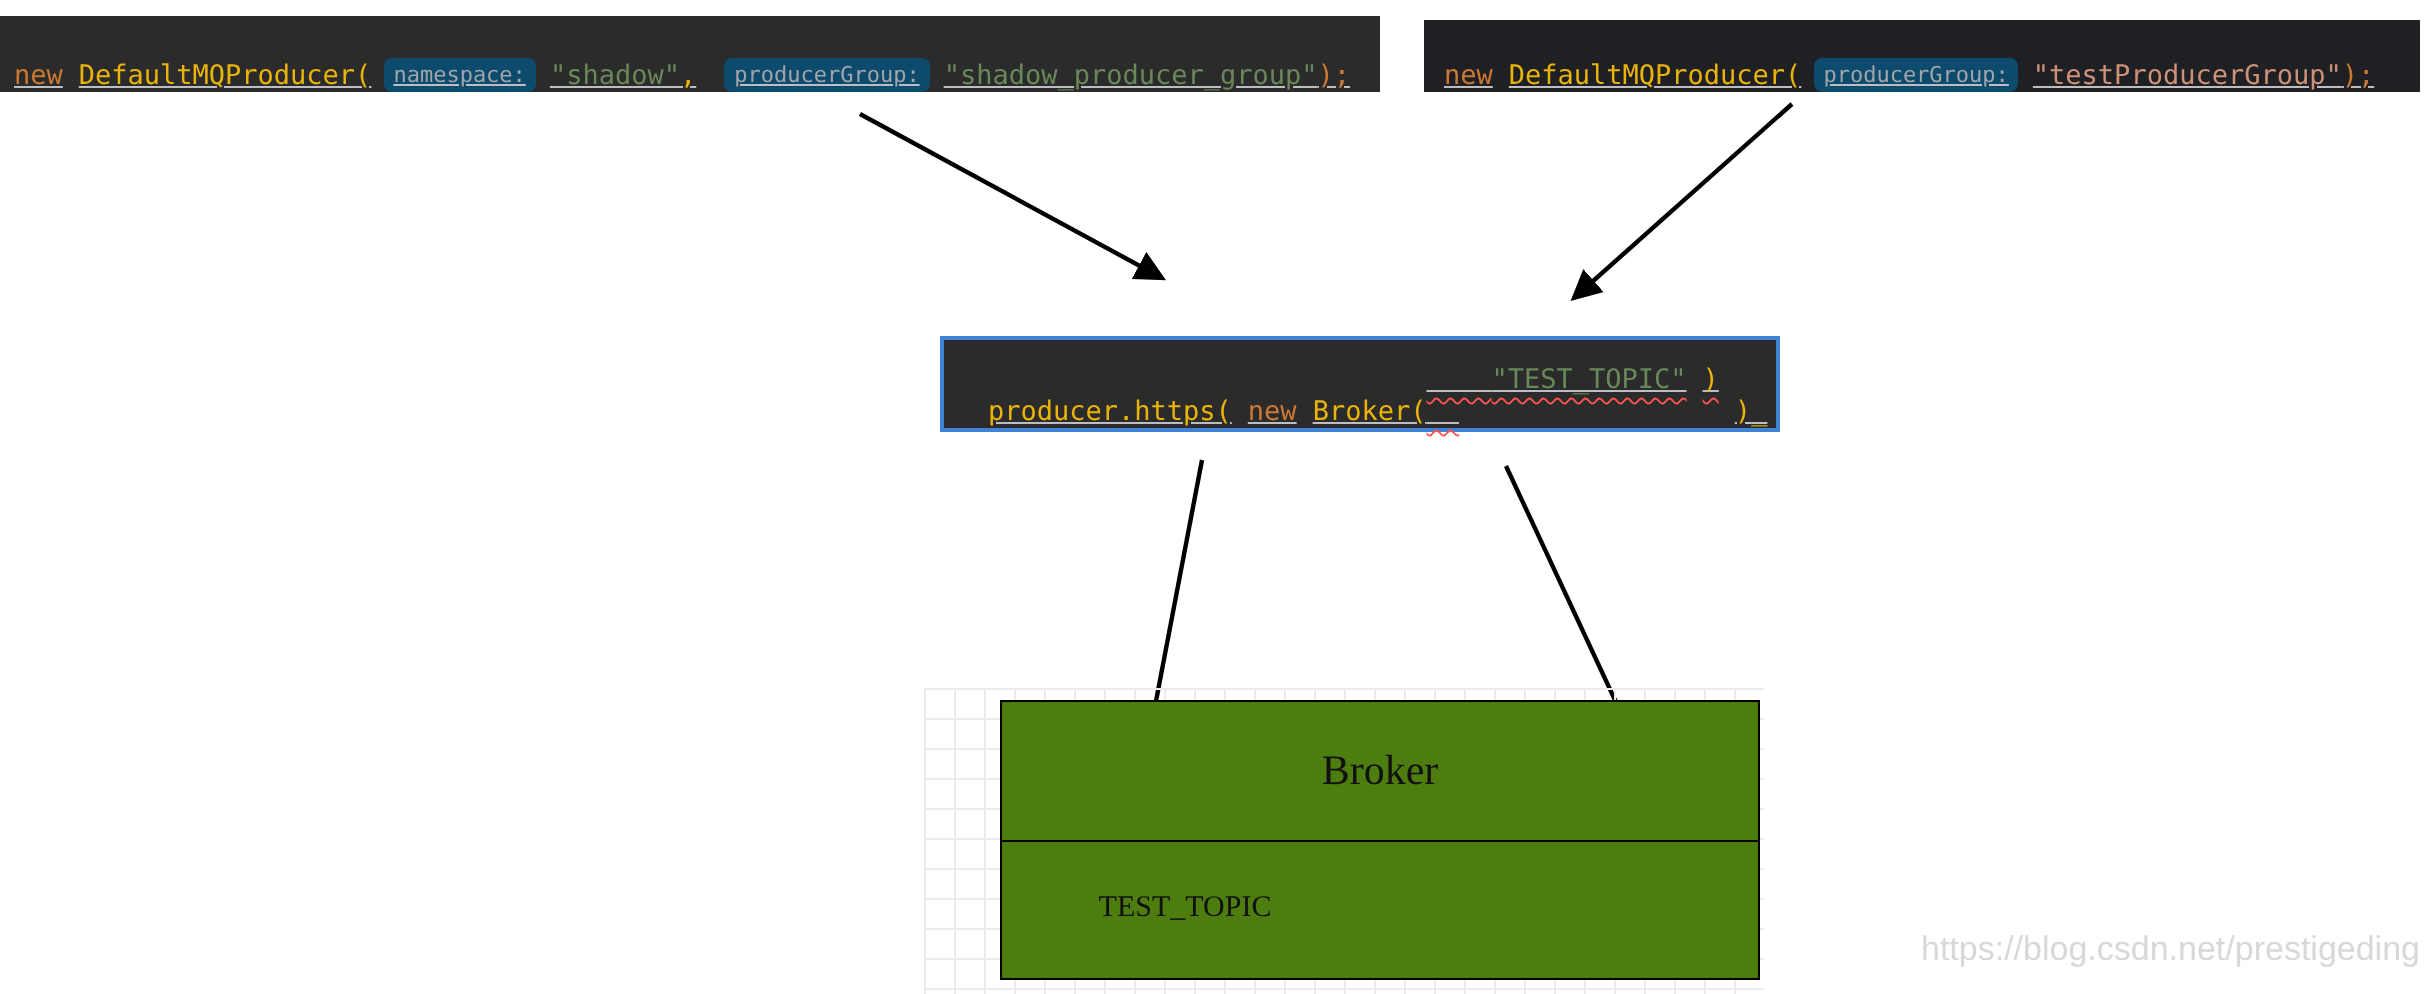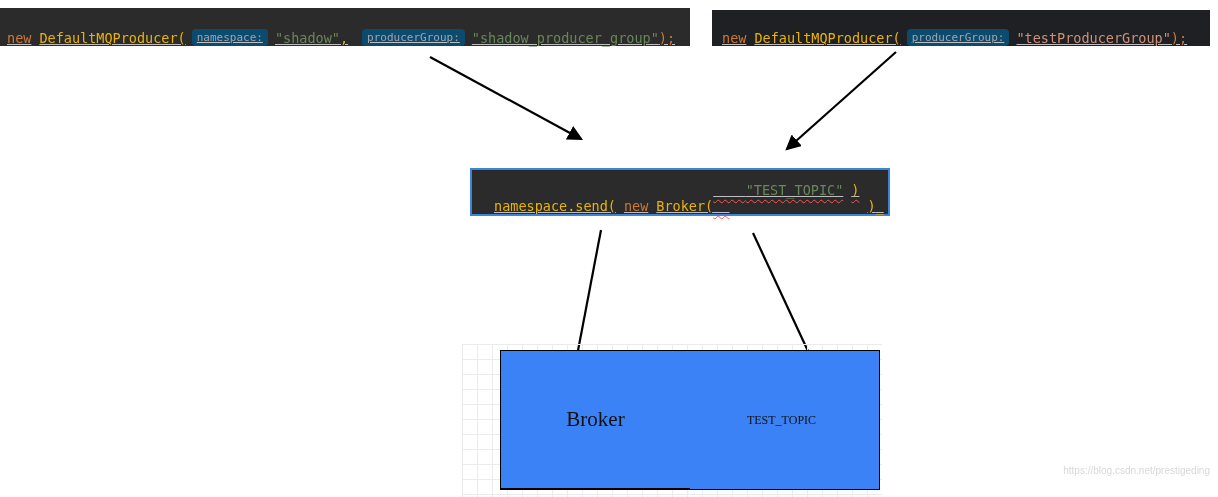--- a/index.html
+++ b/index.html
@@ -63,44 +63,44 @@
   #grid {
     position: absolute; left: 462px; top: 344px; width: 420px; height: 153px;
     background-image:
       linear-gradient(to right,  #ebebeb 1px, transparent 1px),
       linear-gradient(to bottom, #ebebeb 1px, transparent 1px);
     background-size: 15px 15px;
   }
   #broker {
     position: absolute; left: 500px; top: 350px; width: 380px; height: 140px;
     border: 1.5px solid #000;
-    background: #3b82f6;
+    background: #4d7c0f;
     color: #111;
     font-family: "Liberation Serif", serif;
-    display: flex; flex-direction: row;
+    display: flex; flex-direction: column;
   }
   #broker-header {
     flex: 1; display: flex; align-items: center; justify-content: center;
     font-size: 21px;
     border-bottom: 1.5px solid #000;
   }
   #broker-cells { flex: 1; display: flex; }
   .topic-cell {
     display: flex; align-items: center; justify-content: center;
-    font-size: 12px;
+    font-size: 15px;
   }
   .topic-cell.left  { width: 183px; }
   .topic-cell.right { flex: 1; border-left: 1.5px solid #000; }
 
   
   #watermark {
     position: absolute; right: 8px; top: 465px;
     color: #d8d8d8;
     font-family: "Liberation Sans", sans-serif;
-    font-size: 10px;
+    font-size: 17px;
   }
 </style>
 </head>
 <body>
 
 <div id="code-left" class="code-box">
   <span class="kw mr">new</span>
   <span class="plain">DefaultMQProducer(</span>
   <span class="hint">namespace:</span>
   <span class="str-g">"shadow"</span>
@@ -112,21 +112,21 @@
 
 <div id="code-right" class="code-box">
   <span class="kw mr">new</span>
   <span class="plain">DefaultMQProducer(</span>
   <span class="hint">producerGroup:</span>
   <span class="str-o">"testProducerGroup"</span>
   <span class="close-o">);</span>
 </div>
 
 <div id="send-box" class="code-box">
-  <span class="plain mr">namespace.send(</span>
+  <span class="plain mr">producer.https(</span>
   <span class="kw mr">new</span>
   <span class="plain">Broker(</span>
   <span class="squiggle">
     <span class="str-g">"TEST_TOPIC"</span><span class="plain ml">)</span>
   </span>
   <span class="plain ml">)</span>
   <span class="plain">_</span>
 </div>
 
 <svg id="arrows" viewBox="0 0 1218 497" xmlns="http://www.w3.org/2000/svg">

